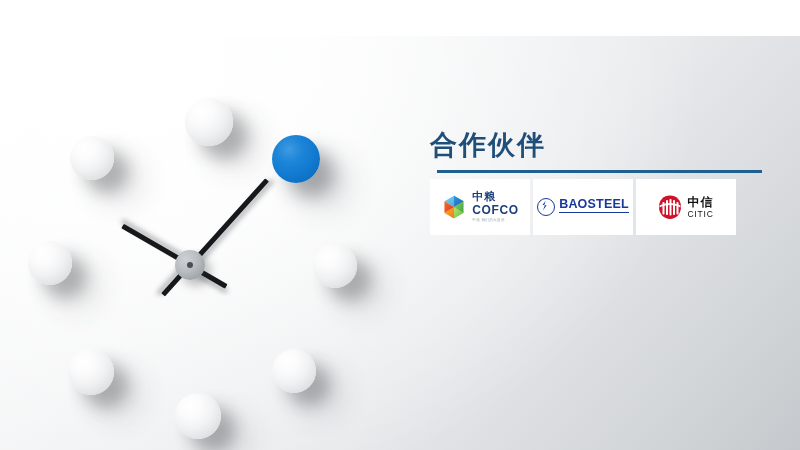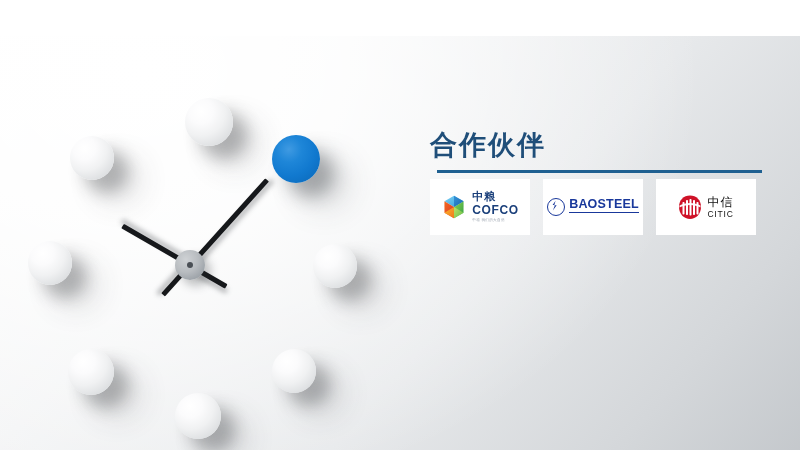--- a/index.html
+++ b/index.html
@@ -99,21 +99,21 @@
     width: 325px;
     height: 3px;
     background: #1f6091;
   }
 
   
   #logo-grid {
     margin-top: 7px;
     display: flex;
     flex-wrap: wrap;
-    gap: 12px 13px;
+    gap: 12px 3px;
     width: 340px;
   }
   .logo-card {
     width: 100px;
     height: 56px;
     background: #ffffff;
     display: flex;
     align-items: center;
     justify-content: center;
     box-sizing: border-box;
@@ -166,21 +166,21 @@
   
   .gemdale { text-align: center; line-height: 1; }
   .gm-mark { width: 20px; height: 19px; margin: 0 auto 2px; position: relative; }
   .gm-en { font-size: 9px; font-weight: bold; color: #e8701a; letter-spacing: 0.2px; }
   .gm-cn { font-size: 7.5px; font-weight: bold; color: #e8701a; letter-spacing: 1px; margin-top: 2px; }
 
   
   .citic { display: flex; align-items: center; gap: 5px; }
   .ct-mark { width: 24px; height: 25px; position: relative; }
   .ct-text { line-height: 1; text-align: left; }
-  .ct-cn { font-size: 12px; font-weight: normal; color: #111111; letter-spacing: 1px; }
+  .ct-cn { font-size: 12px; font-weight: bold; color: #111111; letter-spacing: 1px; }
   .ct-en { font-size: 8.5px; color: #111111; letter-spacing: 0.8px; margin-top: 2px; font-family: Liberation Sans, sans-serif; }
 </style>
 </head>
 <body>
 
 <div id="slide">
 
   <div id="clock-art">
     <div id="balls-layer">
         <div class="ball" style="left: 185px; top: 62px; width: 48px; height: 48px;"></div>

